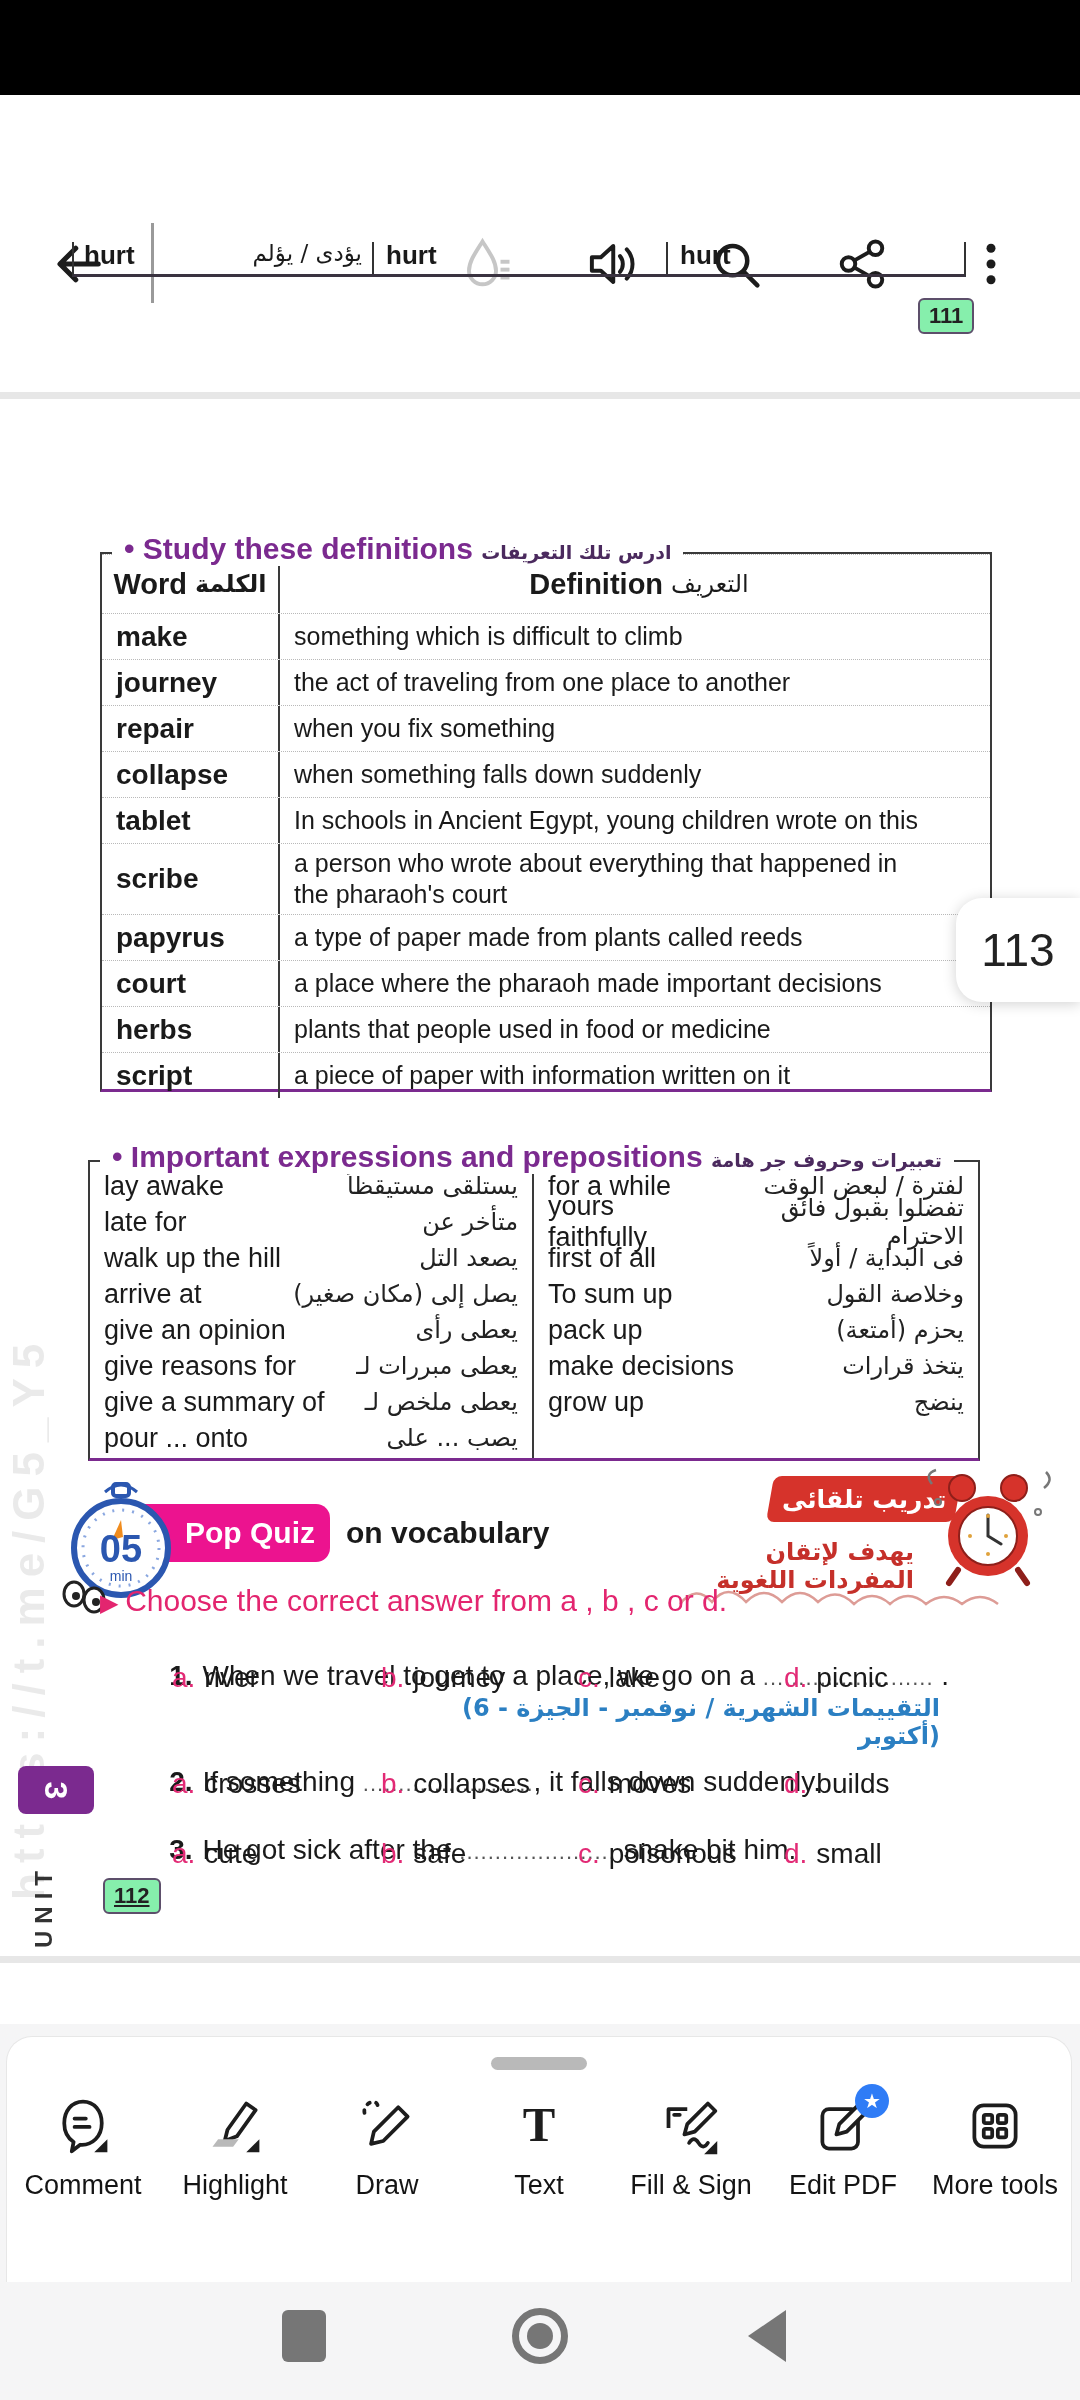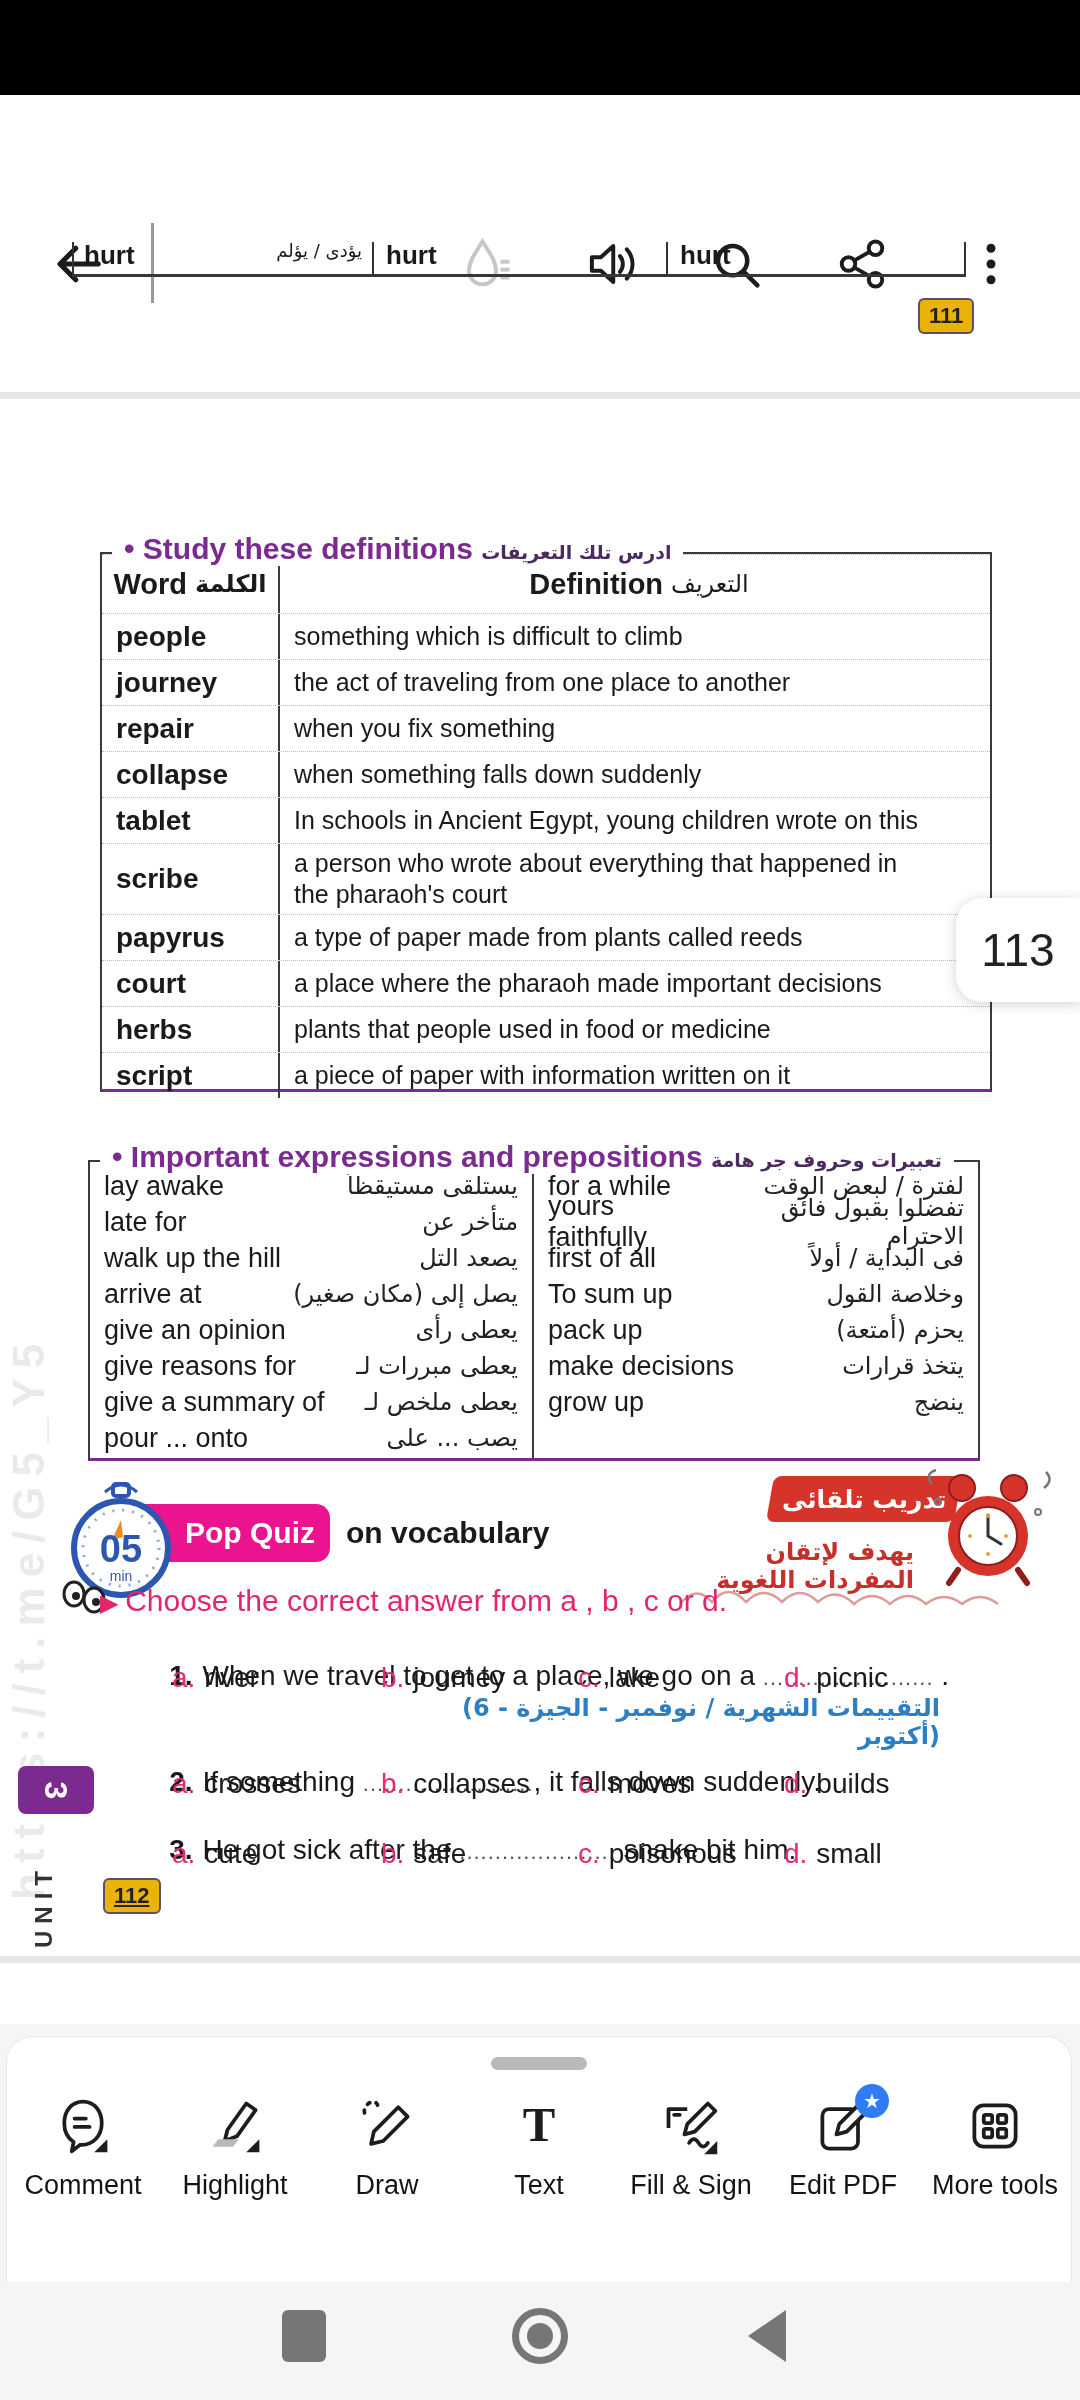--- a/index.html
+++ b/index.html
@@ -12,21 +12,21 @@
   .appbar{left:0;top:95px;width:1080px;height:150px;background:#fff;}
   .tbicon{top:142px;width:54px;height:54px;}
   .cursorline{left:151px;top:128px;width:3px;height:80px;background:#9a9a9a;}
   
   .watermark{left:4px;top:340px;width:54px;height:1560px;writing-mode:vertical-rl;transform:rotate(180deg);
              font-size:44px;font-weight:bold;color:rgba(80,80,80,0.12);letter-spacing:10px;white-space:nowrap;}
   
   .hurtrow{left:72px;top:242px;width:890px;height:32px;border-left:2px solid #333;border-right:2px solid #333;border-bottom:3px solid #3a3340;}
   .hurtrow .vdiv{position:absolute;top:0;bottom:0;width:2px;background:#333;}
   .hurtrow span{position:absolute;top:-2px;font-size:26px;}
-  .pagebadge{border:2px solid #5d4f6b;border-radius:6px;background:#eab308;font-size:22px;font-weight:bold;
+  .pagebadge{border:2px solid #5d4f6b;border-radius:6px;background:#86efac;font-size:22px;font-weight:bold;
              padding:3px 9px;color:#222;}
   .sep{left:0;width:1080px;height:7px;background:#e7e7e7;}
   
   .secbox{border:2px solid #3a3a3a;border-bottom:3px solid #7b2a8f;background:#fff;}
   .boxtitle{position:absolute;top:-22px;left:10px;background:#fff;padding:0 12px;font-size:30px;font-weight:bold;color:#7b2a8f;white-space:nowrap;}
   .boxtitle::before{content:"• ";color:#7b2a8f;}
   .boxtitle .ar{color:#4b2a5e;font-weight:bold;font-size:19px;font-family:"DejaVu Sans",sans-serif;}
   
   .defbox{left:100px;top:552px;width:888px;height:535px;}
   .drow{display:flex;border-top:1px dotted #b9b9b9;}
@@ -146,21 +146,21 @@
       </svg>
     </div>
   </div>
 
   <div class="abs watermark">https://t.me/G5_Y5</div>
 
   <div class="abs hurtrow">
     <div class="vdiv" style="left:298px;"></div>
     <div class="vdiv" style="left:592px;"></div>
     <span style="left:10px;font-weight:bold;">hurt</span>
-    <span class="ar" style="left:110px;width:178px;text-align:right;font-size:18px;font-family:'DejaVu Sans',sans-serif;">يؤدى / يؤلم</span>
+    <span class="ar" style="left:110px;width:178px;text-align:right;font-size:23px;font-family:'DejaVu Sans',sans-serif;">يؤدى / يؤلم</span>
     <span style="left:312px;font-weight:bold;">hurt</span>
     <span style="left:606px;font-weight:bold;">hurt</span>
   </div>
 
   <div class="abs pagebadge" style="left:918px;top:298px;">111</div>
 
   <div class="abs sep" style="top:392px;"></div>
 
   <div class="abs secbox defbox">
     <div class="boxtitle">
@@ -171,21 +171,21 @@
       <div class="dword dheadcell">
         <span class="hw-en">Word</span>
         <span class="hw-ar ar">الكلمة</span>
       </div>
       <div class="ddef" style="justify-content:center;">
         <span class="hw-en">Definition</span>
         <span class="hw-ar ar">التعريف</span>
       </div>
     </div>
     <div class="drow h45">
-        <div class="dword">people</div>
+        <div class="dword">make</div>
         <div class="ddef">something which is difficult to climb</div>
       </div>
     <div class="drow h45">
         <div class="dword">journey</div>
         <div class="ddef">the act of traveling from one place to another</div>
       </div>
     <div class="drow h45">
         <div class="dword">repair</div>
         <div class="ddef">when you fix something</div>
       </div>

